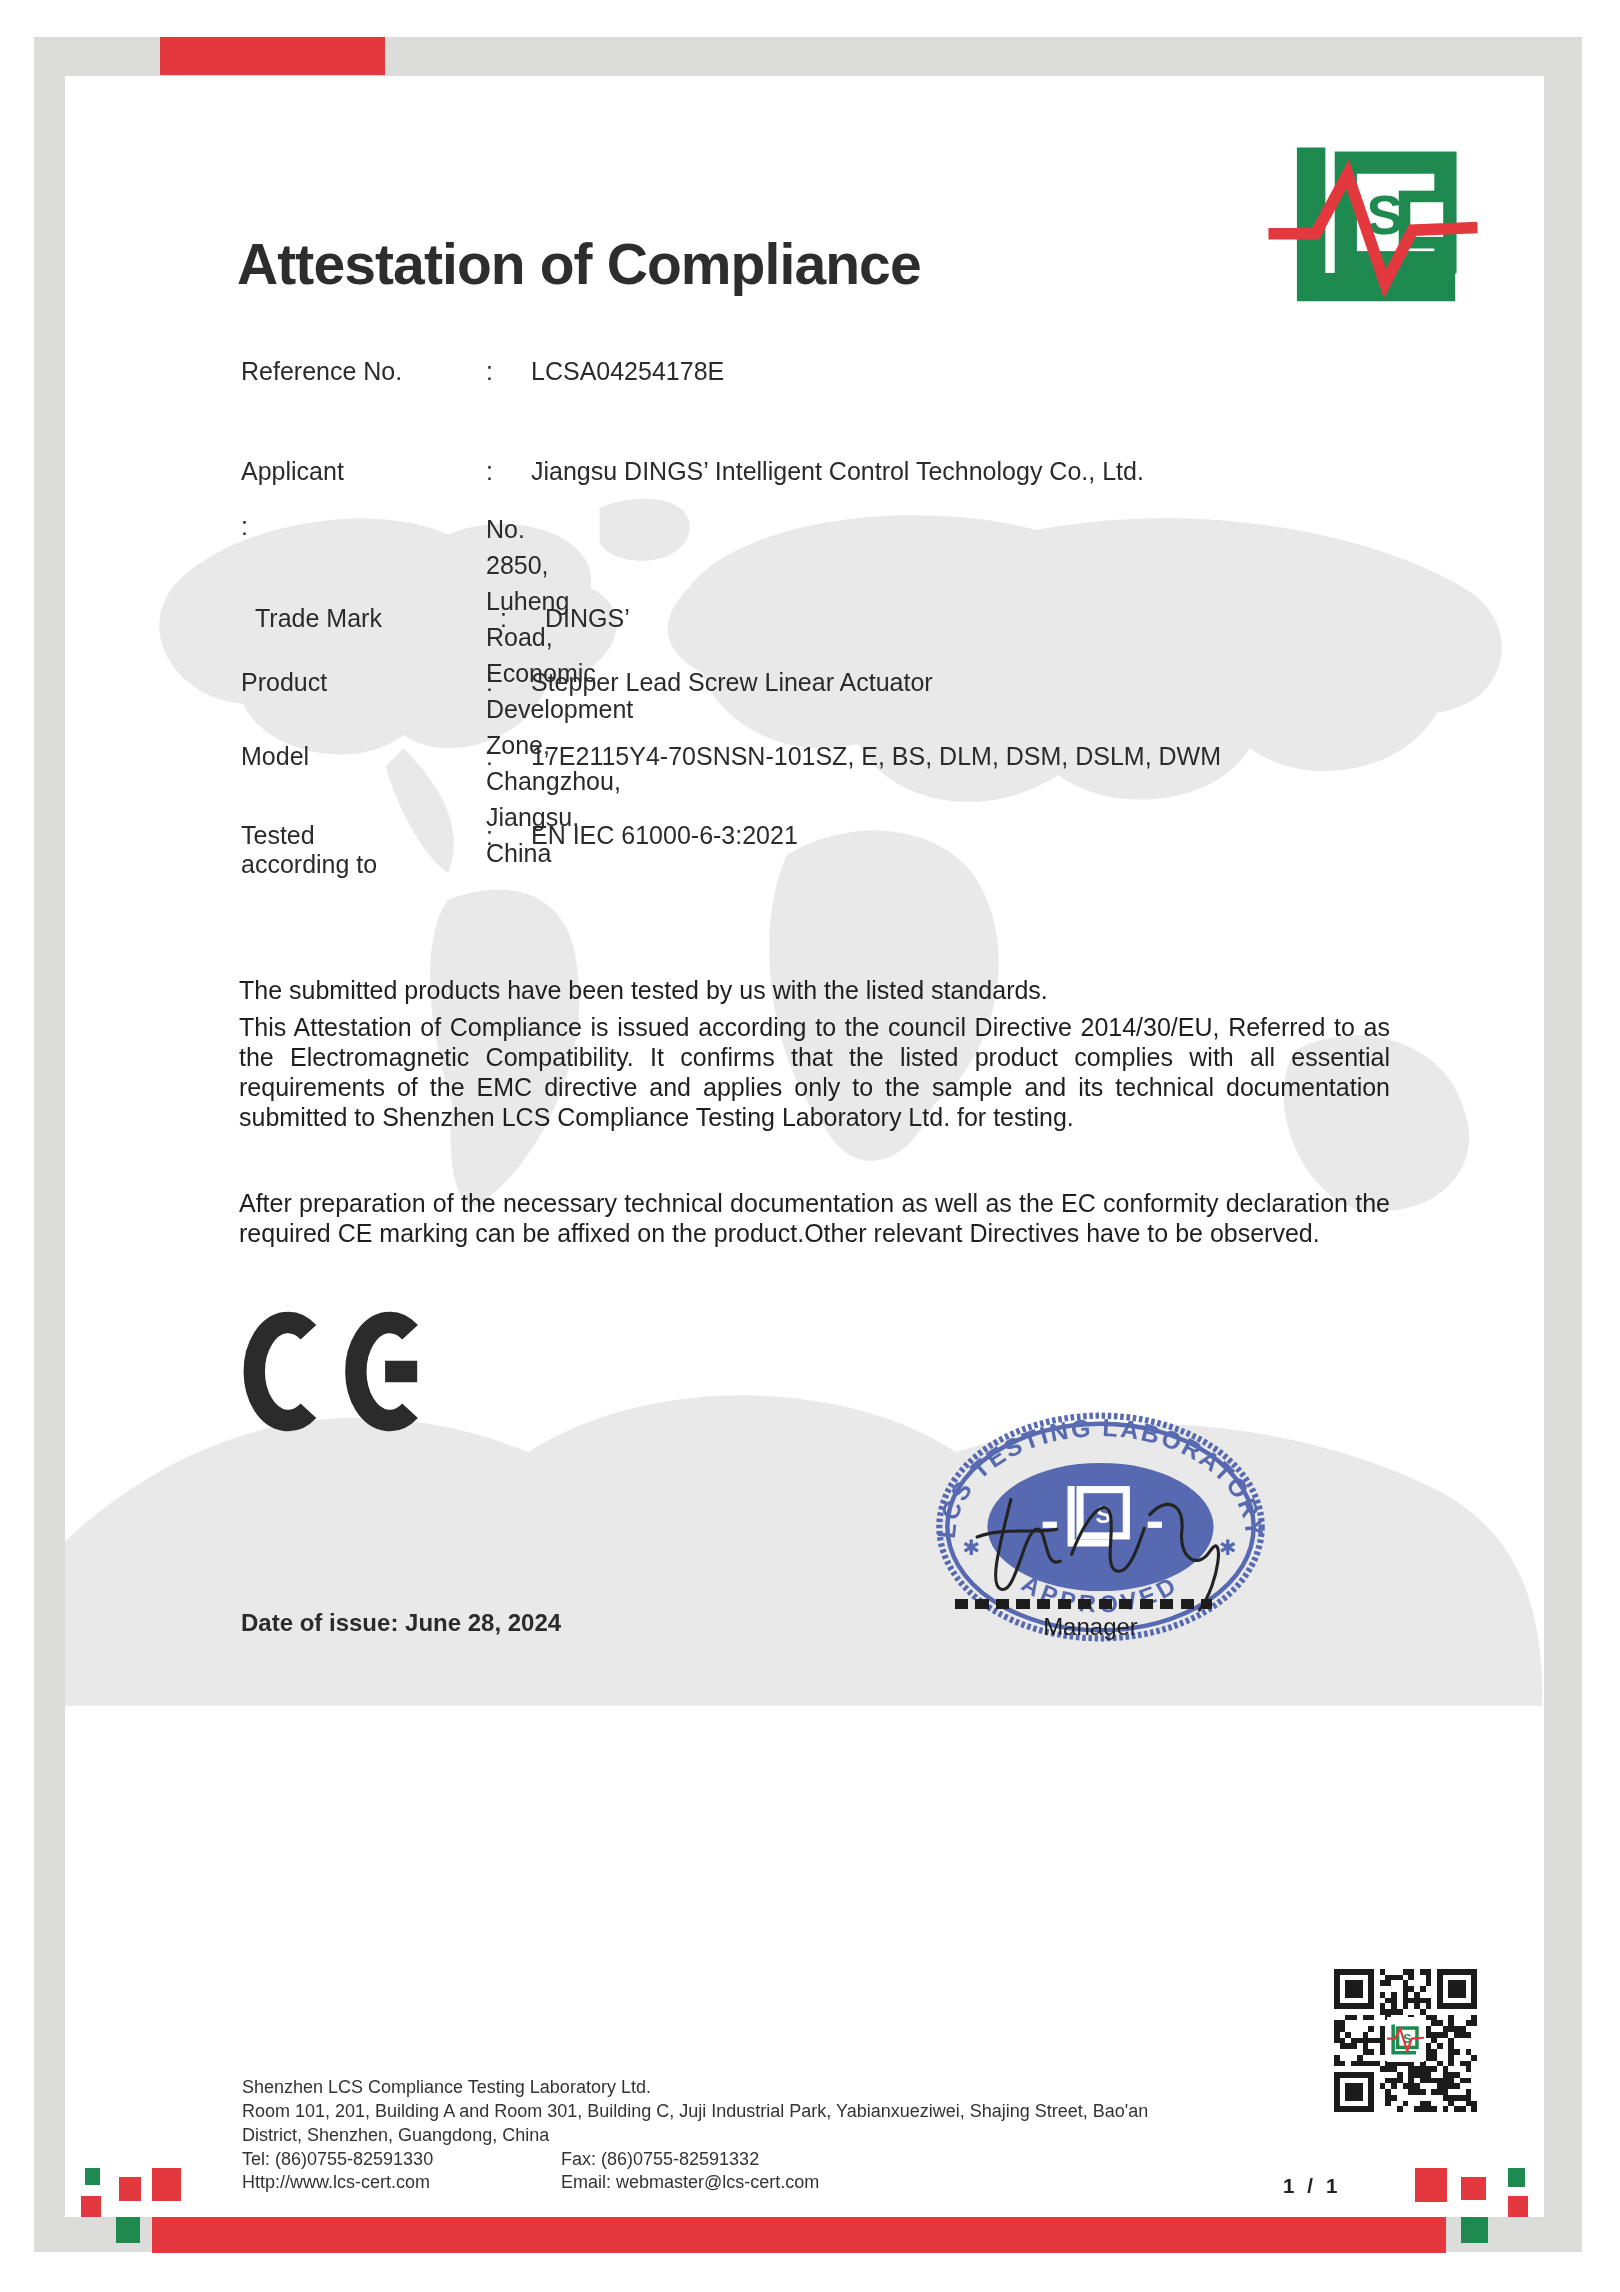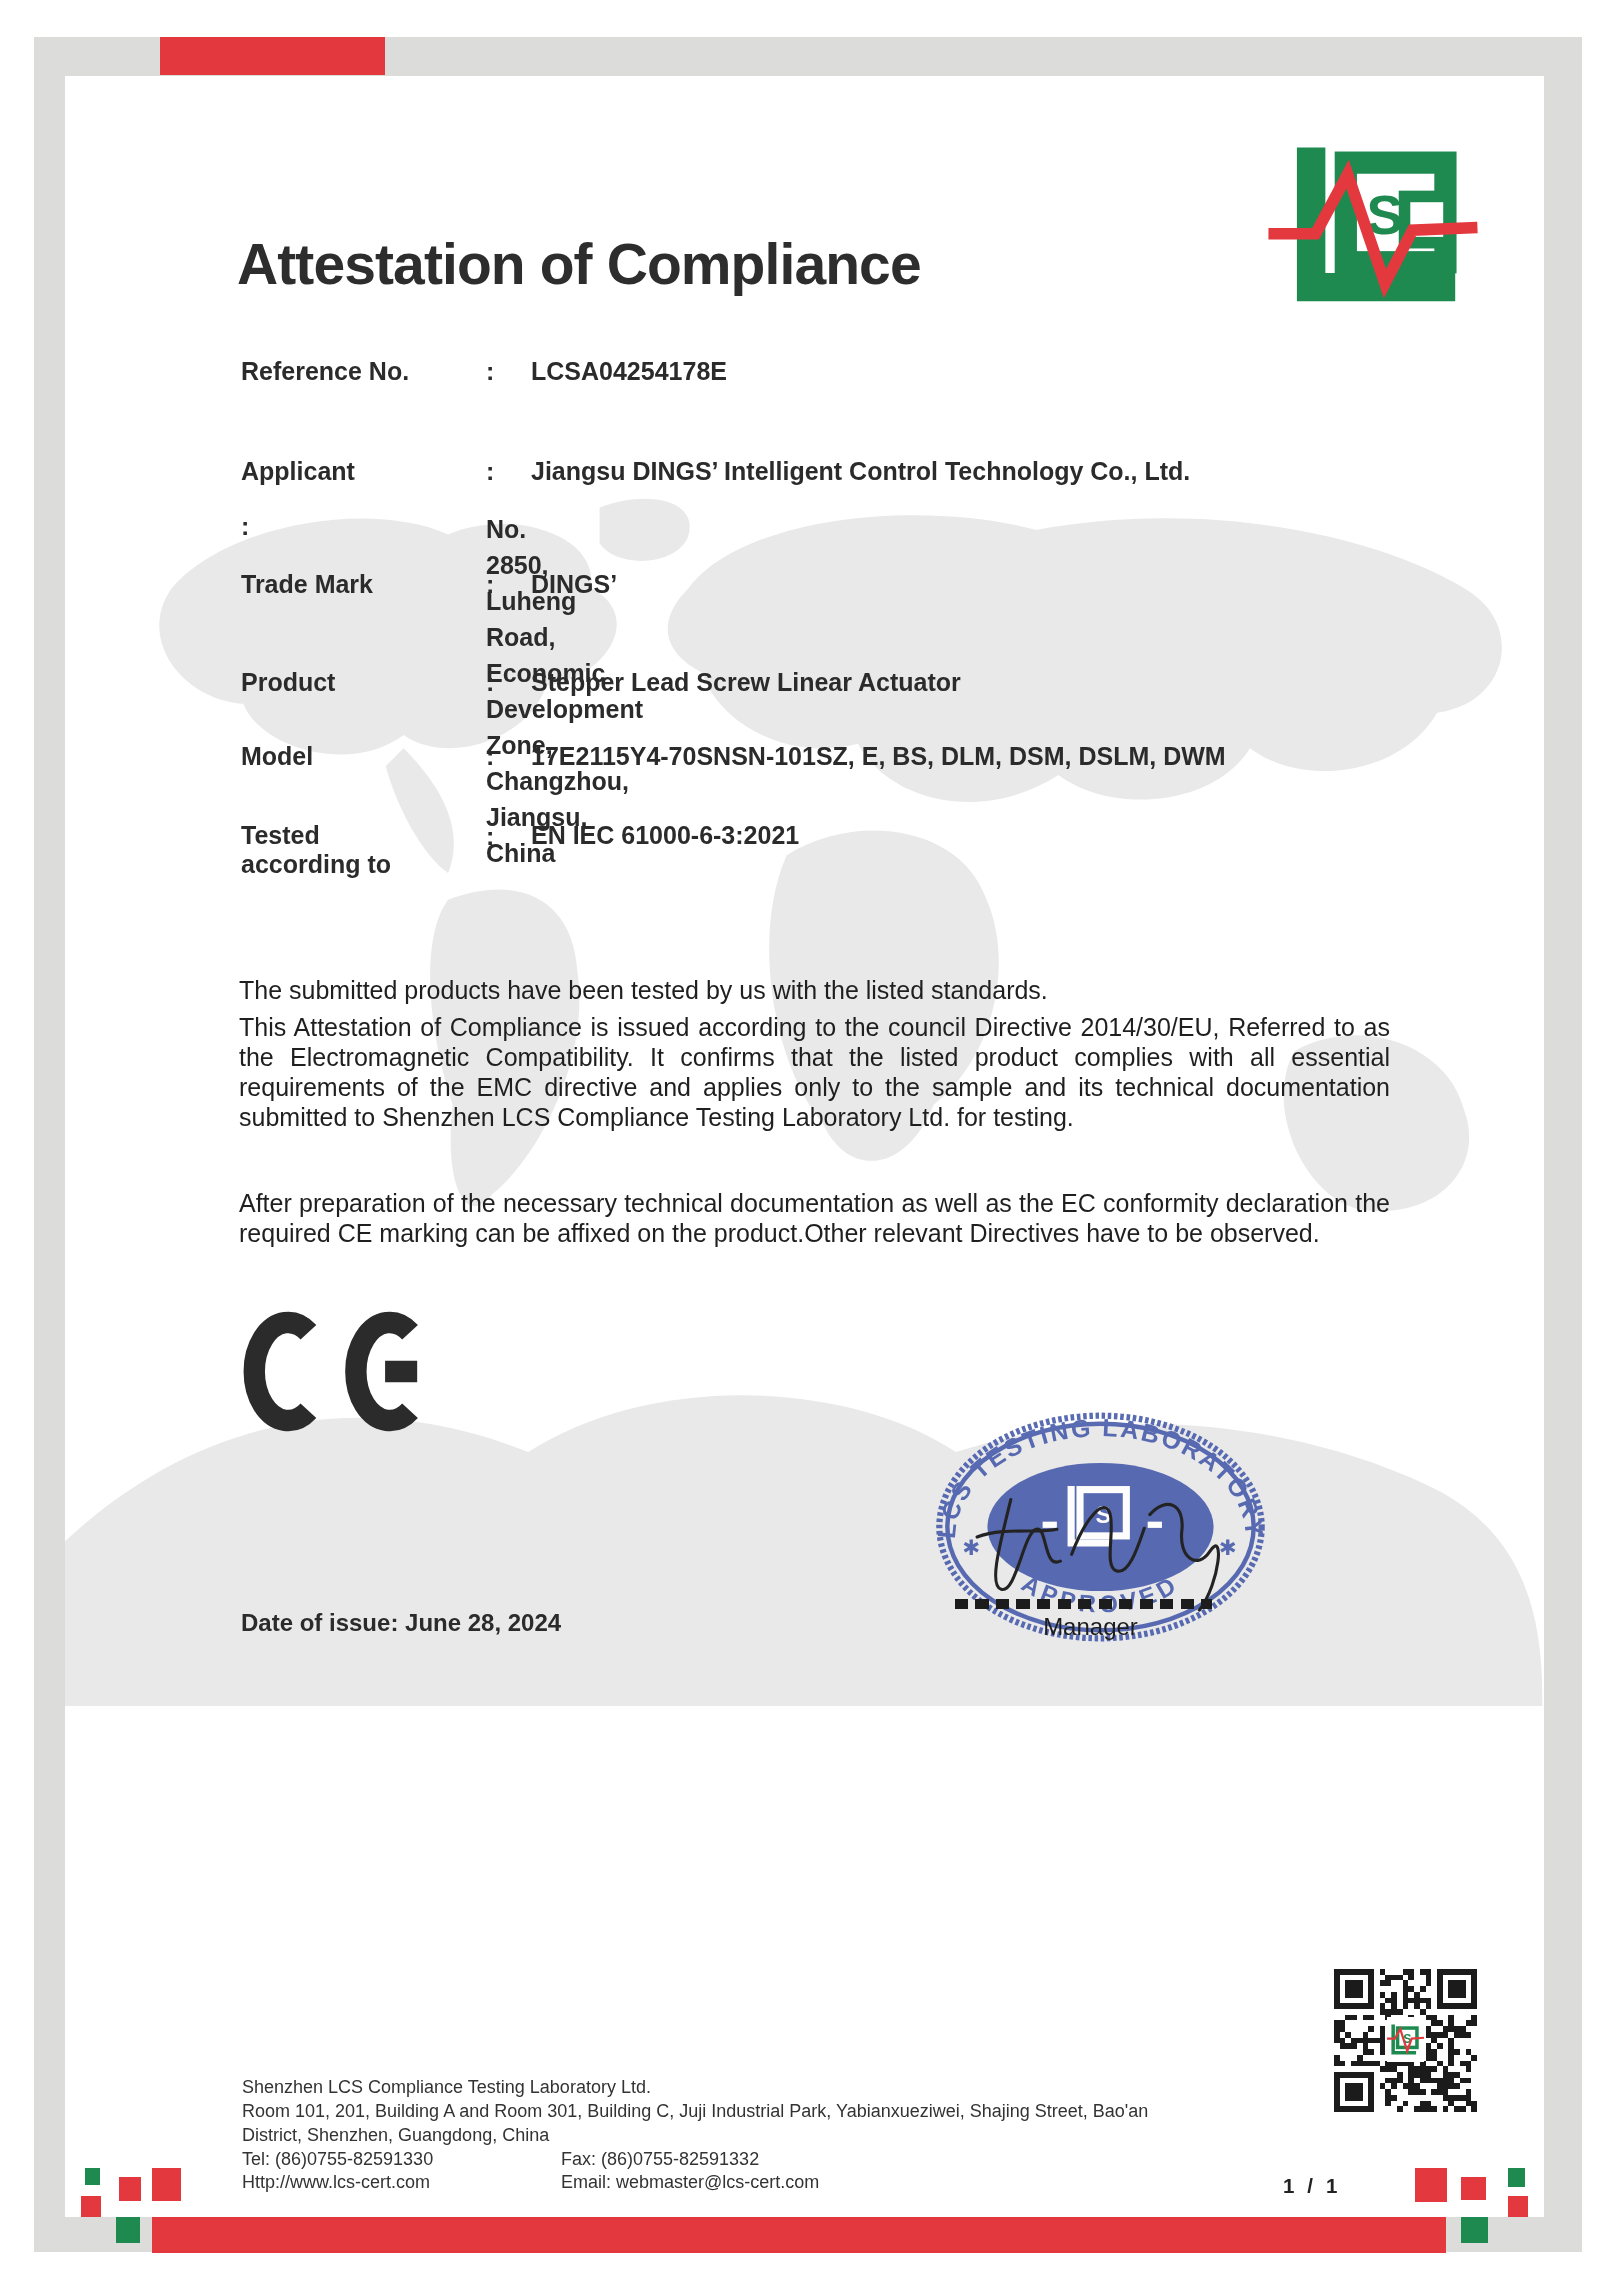--- a/index.html
+++ b/index.html
@@ -12,21 +12,21 @@
   .bar-red-top{left:160px;top:37px;width:225px;height:38px;background:#e4383f;}
   .bar-red-bottom{left:152px;top:2217px;width:1294px;height:36px;background:#e4383f;}
   .sq{position:absolute;}
   .sq.red{background:#e4383f;} .sq.green{background:#1f8a50;}
   
   .map{left:65px;top:481px;width:1479px;height:1225px;overflow:hidden;pointer-events:none;}
   
   .title{left:237px;top:233px;font-size:57px;line-height:1.1;font-weight:bold;color:#2d2d2d;letter-spacing:-0.9px;white-space:nowrap;}
   
   .frow{position:absolute;left:241px;display:grid;grid-template-columns:245px 45px 784px;
-        font-size:25px;font-weight:bold;color:#2b2b2b;line-height:30px;}
+        font-size:25px;font-weight:normal;color:#2b2b2b;line-height:30px;}
   .frow .lh40 span{display:block;line-height:36px;}
   .frow .lh33 span{display:block;line-height:29px;}
   
   .para{position:absolute;left:239px;width:1151px;font-size:25px;line-height:30px;color:#1f1f1f;}
   .just{text-align:justify;text-justify:inter-word;}
   
   .dateline{left:241px;top:1609px;font-size:24px;font-weight:bold;color:#2b2b2b;}
   
   .sig-dashes{left:955px;top:1599px;width:257px;height:9.8px;
       background:repeating-linear-gradient(90deg,#1c1c1c 0 13.4px,transparent 13.4px 20.5px);}
@@ -83,21 +83,21 @@
     <span>:</span>
     <span>Jiangsu DINGS’ Intelligent Control Technology Co., Ltd.</span>
   </div>
   <div class="frow" style="top:511px;">
     <span>:</span>
     <span class="lh40">
       <span>No. 2850, Luheng Road, Economic Development Zone,</span>
       <span>Changzhou, Jiangsu, China</span>
     </span>
   </div>
-  <div class="frow" style="top:569px;">
+  <div class="frow" style="top:603px;margin-left:14px;">
     <span>Trade Mark</span>
     <span>:</span>
     <span>DINGS’</span>
   </div>
   <div class="frow" style="top:667px;">
     <span>Product</span>
     <span>:</span>
     <span>Stepper Lead Screw Linear Actuator</span>
   </div>
   <div class="frow" style="top:741px;">

